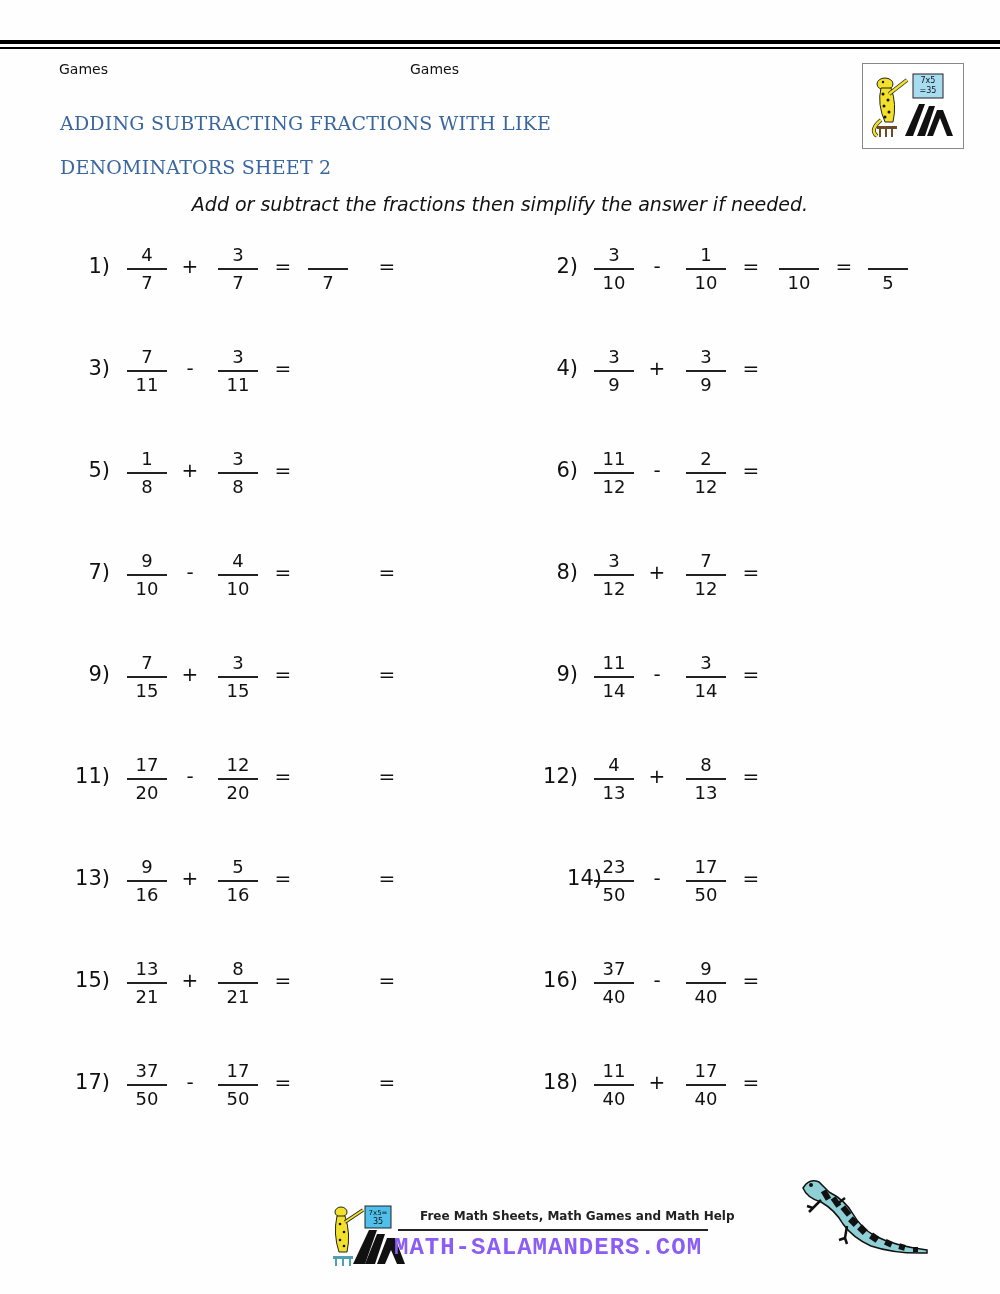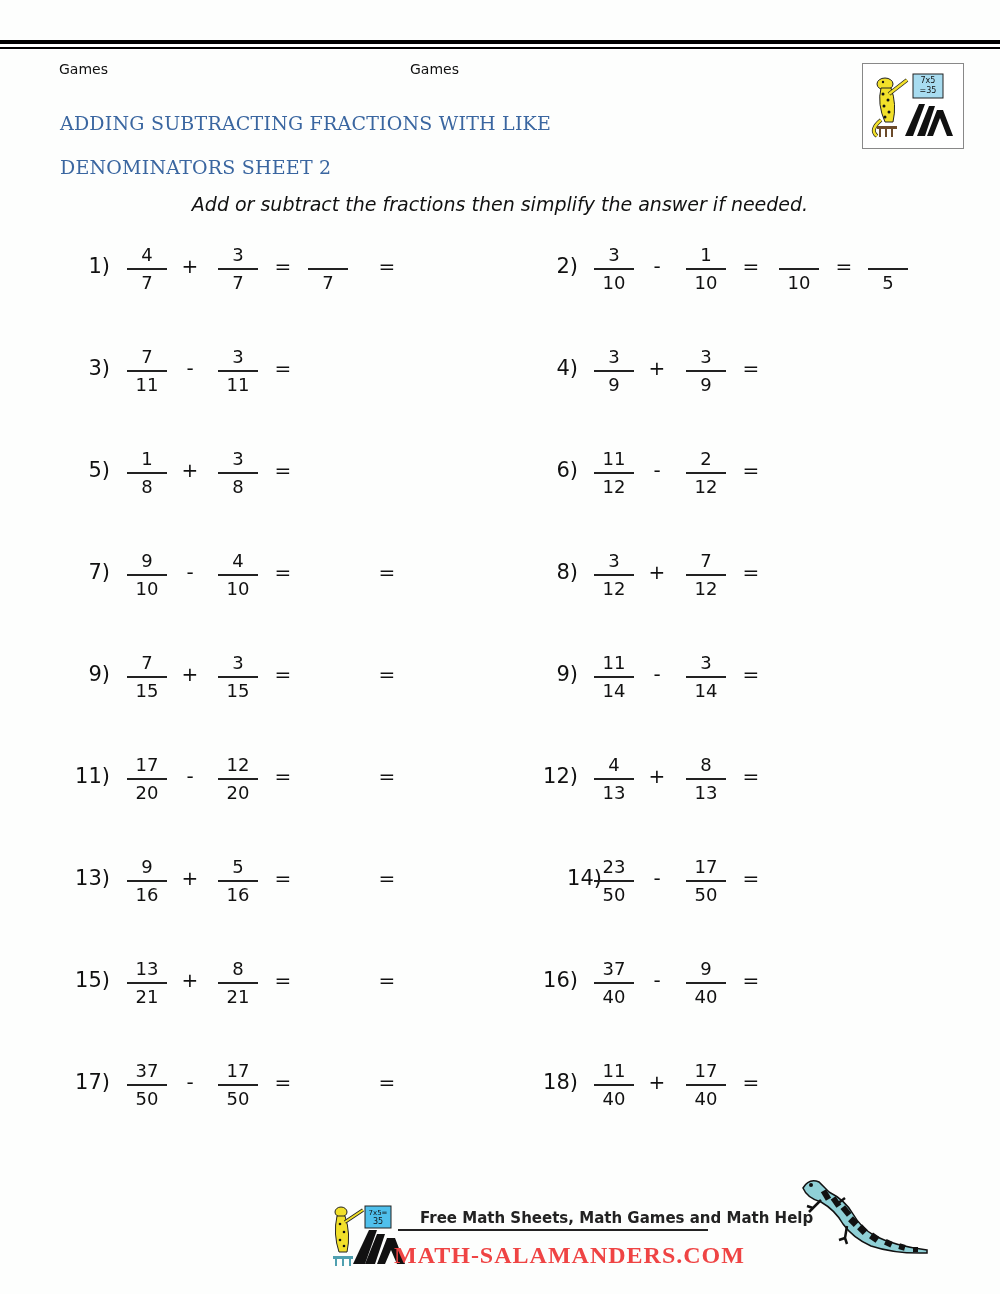--- a/index.html
+++ b/index.html
@@ -15,24 +15,24 @@
   .prob { position:absolute; height:70px; }
   .num { position:absolute; font-size:21px; width:50px; text-align:right; top:-14px; }
   .frac { position:absolute; width:40px; top:-26px; text-align:center; font-size:18px; }
   .frac .n { display:block; height:26px; line-height:26px; }
   .frac .bar { display:block; height:1.6px; background:#222; margin:0; }
   .frac .d { display:block; height:26px; line-height:26px; }
   .frac.blank .n { visibility:hidden; }
   .op { position:absolute; font-size:20px; top:-14px; width:20px; text-align:center; }
   .eq { position:absolute; font-size:20px; top:-14px; width:20px; text-align:center; }
   .footer-logo { position:absolute; left:325px; top:1200px; width:390px; height:70px; }
-  .footer-tag { position:absolute; left:420px; top:1209px; font-size:15px; font-weight:bold; color:#222; }
+  .footer-tag { position:absolute; left:420px; top:1209px; font-size:12px; font-weight:bold; color:#222; }
   .footer-line { position:absolute; left:398px; top:1229px; width:310px; height:2px; background:#222; }
-  .footer-site { position:absolute; left:394px; top:1234px; font-size:24px; font-weight:bold; letter-spacing:1px; color:#ef4444;
-                 font-family:Liberation Serif, serif;margin-top:8px; }
+  .footer-site { position:absolute; left:394px; top:1234px; font-size:24px; font-weight:bold; letter-spacing:1px; color:#8b5cf6;
+                 font-family:Liberation Mono, monospace; }
   .salamander { position:absolute; left:795px; top:1170px; width:140px; height:95px; }
 </style>
 </head>
 <body>
 
 <div class="rule-thick"></div>
 <div class="rule-thin"></div>
 
 <div class="lbl" style="left:59px; top:61px;">Games</div>
 <div class="lbl" style="left:410px; top:61px;">Games</div>

